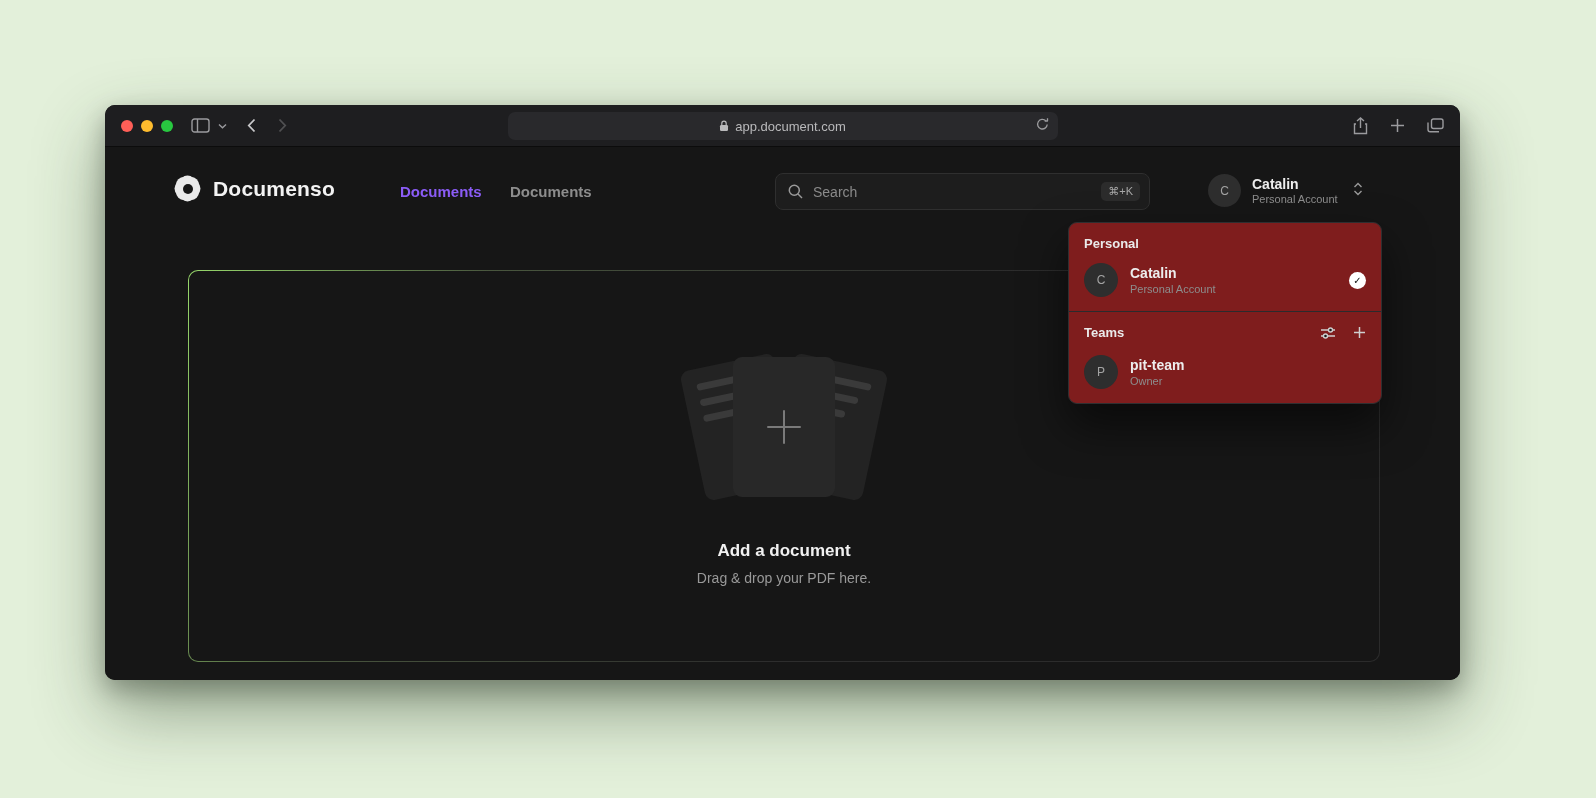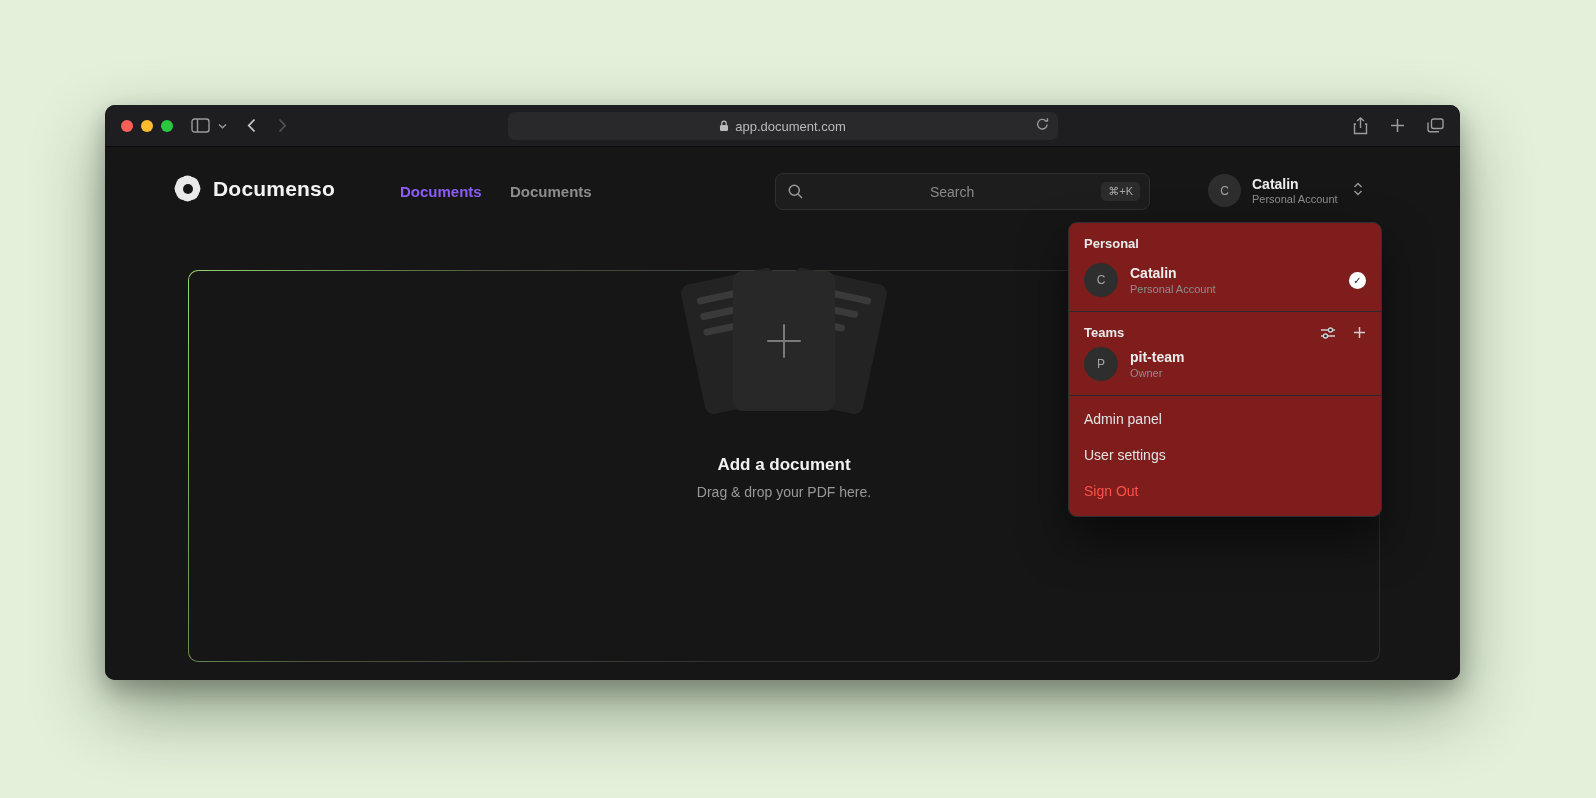--- a/index.html
+++ b/index.html
@@ -53,21 +53,21 @@
   .nav-documents { left:295px; color:#8b5cf6; }
   .nav-templates { left:405px; color:#8d8d8d; }
 
   .searchbar {
     position:absolute; left:670px; top:26px; width:375px; height:37px;
     background:#1d1d1d; border:1px solid #2f2f2f; border-radius:8px;
     display:flex; align-items:center; gap:10px; padding:0 9px 0 12px;
   }
   .searchbar input {
     flex:1; background:transparent; border:none; outline:none;
-    color:#dddddd; font-size:14px; font-family:inherit;text-align:center;
+    color:#dddddd; font-size:14px; font-family:inherit;
   }
   .searchbar input::placeholder { color:#8a8a8a; }
   .kbd {
     background:#2c2c2c; color:#a8a8a8; font-size:11px; padding:3px 7px;
     border-radius:5px; white-space:nowrap;
   }
 
   .account { position:absolute; left:1103px; top:27px; display:flex; align-items:center; gap:11px; cursor:pointer; }
   .avatar {
     width:33px; height:33px; border-radius:50%; background:#2e2e2e;
@@ -80,21 +80,21 @@
 
   
   .menu {
     position:absolute; left:963px; top:75px; width:314px;
     background:#7f1d1d; border:1px solid #2f2f31; border-radius:9px;
     box-shadow:0 22px 45px rgba(0,0,0,.55); z-index:6; overflow:hidden;
   }
   .menu-section { padding:11px 13px; }
   .menu-section + .menu-section { border-top:1px solid #2b2b2d; }
   .menu-heading { font-size:13px; font-weight:700; color:#eaeaea; margin:2px 2px 9px; }
-  .heading-row { display:flex; align-items:center; margin:2px 2px 4px; }
+  .heading-row { display:flex; align-items:center; margin:2px 2px 12px; }
   .heading-row .menu-heading { margin:0; }
   .heading-icons { margin-left:auto; display:flex; gap:17px; align-items:center; color:#cfcfcf; }
   .menu-account { display:flex; align-items:center; gap:12px; padding:3px 2px; border-radius:6px; cursor:pointer; }
   .menu-account .avatar { width:34px; height:34px; }
   .m-name { font-size:14px; font-weight:600; color:#ededed; line-height:17px; }
   .m-sub  { font-size:11px; color:#8d8d8d; line-height:14px; }
   .check {
     margin-left:auto; width:17px; height:17px; border-radius:50%;
     background:#ffffff; color:#111; font-size:10px; font-weight:700;
     display:flex; align-items:center; justify-content:center;
@@ -104,21 +104,21 @@
   .menu-item.danger { color:#ff5149; }
 
   
   .dropzone {
     position:absolute; left:83px; top:123px; width:1192px; height:392px;
     border-radius:10px; border:1px solid transparent;
     background:
       linear-gradient(#161616,#161616) padding-box,
       linear-gradient(115deg, #97d86b 0%, #49563e 22%, #2d2d2d 55%, #2b2b2b 100%) border-box;
     display:flex; flex-direction:column; align-items:center;
-    cursor:pointer;
+    padding-top:86px; cursor:pointer;
   }
   .cards { position:relative; width:240px; height:150px; margin-bottom:34px; }
   .card {
     position:absolute; top:4px; left:50%; width:96px; height:132px;
     border-radius:9px; background:#232323; padding:15px 14px;
     display:flex; flex-direction:column; gap:9px;
   }
   .card.left  { transform:translateX(-50%) translateX(-44px) rotate(-12deg); }
   .card.right { transform:translateX(-50%) translateX(44px) rotate(12deg); }
   .card.center{
@@ -304,21 +304,16 @@
         </div>
         <div class="menu-account">
           <span class="avatar">P</span>
           <span>
             <div class="m-name">pit-team</div>
             <div class="m-sub">Owner</div>
           </span>
         </div>
       </div>
 
-      <div class="menu-actions">
-        <div class="menu-item">Admin panel</div>
-        <div class="menu-item">User settings</div>
-        <div class="menu-item danger">Sign Out</div>
-      </div>
     </div>
 
   </div>
 </div>
 
 </body></html>

